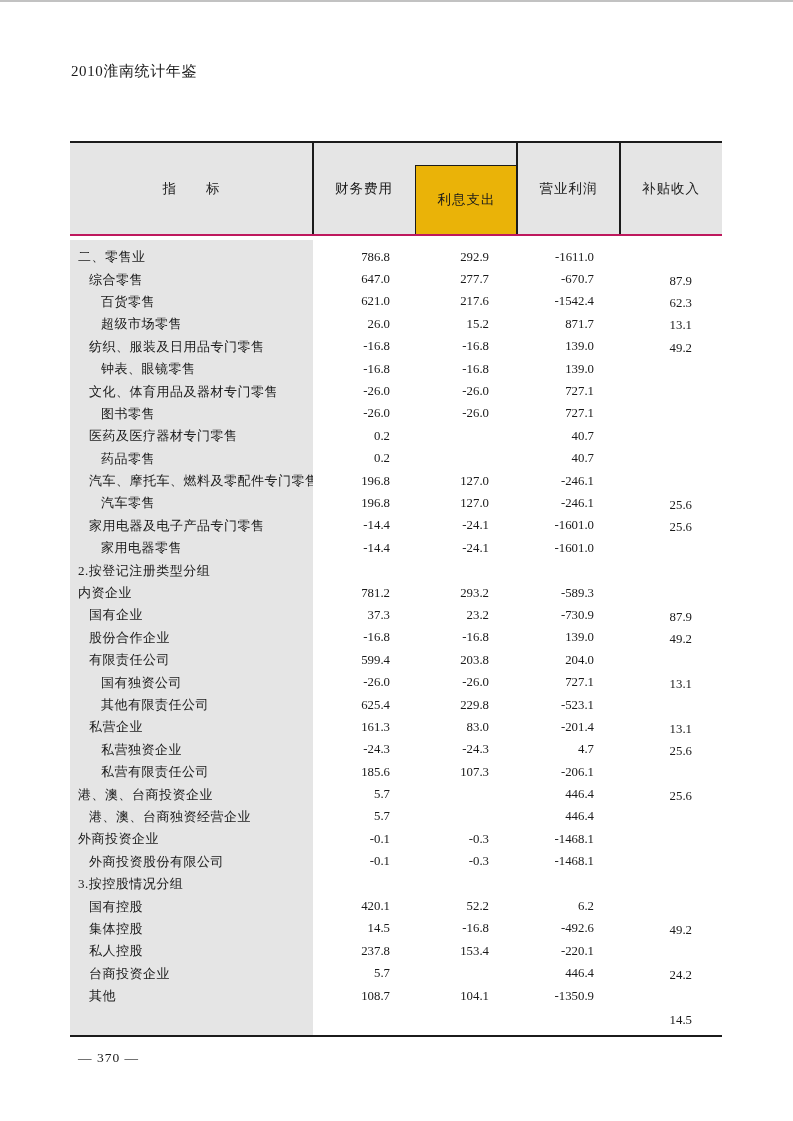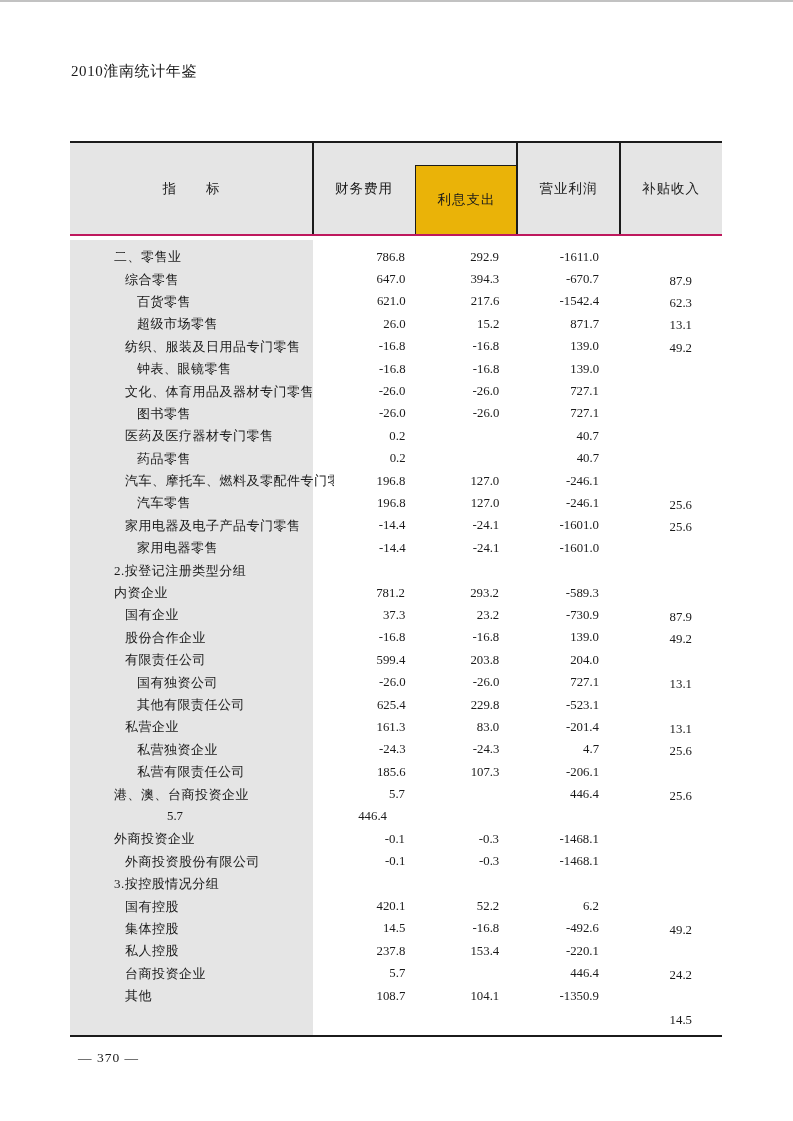--- a/index.html
+++ b/index.html
@@ -28,21 +28,21 @@
              border-left:1.5px solid #1b1b1b;border-top:1.5px solid #1b1b1b;
              display:flex;align-items:center;justify-content:center;
              font-size:13.5px;letter-spacing:1px;background:#eab308;white-space:nowrap;}
   .vline{position:absolute;top:0;bottom:0;width:1.5px;background:#1b1b1b;}
   .vl-1{left:242px;}
   .vl-2{left:446px;}
   .vl-3{left:549px;}
 
   
   .tbody{position:relative;height:801px;box-sizing:border-box;
-         border-bottom:2.5px solid #1b1b1b;padding-top:10px;padding-left:36px;}
+         border-bottom:2.5px solid #1b1b1b;padding-top:10px;}
   .gray-col{position:absolute;left:0;top:4px;bottom:0;width:243px;background:#e5e5e5;}
   .trow{position:relative;display:flex;height:22.4px;align-items:center;font-size:13px;}
   .cell{box-sizing:border-box;white-space:nowrap;}
   .c-label{width:243px;padding-left:8px;letter-spacing:.5px;overflow:hidden;}
   .indent-1 .c-label{padding-left:19px;}
   .indent-2 .c-label{padding-left:31px;}
   .c-num{text-align:right;font-size:12.8px;}
   .c1{width:102px;padding-right:25px;}
   .c2{width:102px;padding-right:28px;}
   .c3{width:103px;padding-right:26px;}
@@ -77,21 +77,21 @@
     <div class="trow indent-0">
           <div class="cell c-label">二、零售业</div>
           <div class="cell c-num c1">786.8</div>
           <div class="cell c-num c2">292.9</div>
           <div class="cell c-num c3">-1611.0</div>
           <div class="cell c-num c4">87.9</div>
         </div>
         <div class="trow indent-1">
           <div class="cell c-label">综合零售</div>
           <div class="cell c-num c1">647.0</div>
-          <div class="cell c-num c2">394.3</div>
+          <div class="cell c-num c2">277.7</div>
           <div class="cell c-num c3">-670.7</div>
           <div class="cell c-num c4">62.3</div>
         </div>
         <div class="trow indent-2">
           <div class="cell c-label">百货零售</div>
           <div class="cell c-num c1">621.0</div>
           <div class="cell c-num c2">217.6</div>
           <div class="cell c-num c3">-1542.4</div>
           <div class="cell c-num c4">13.1</div>
         </div>
@@ -243,20 +243,21 @@
           <div class="cell c-num c4">25.6</div>
         </div>
         <div class="trow indent-0">
           <div class="cell c-label">港、澳、台商投资企业</div>
           <div class="cell c-num c1">5.7</div>
           <div class="cell c-num c2"></div>
           <div class="cell c-num c3">446.4</div>
           <div class="cell c-num c4"></div>
         </div>
         <div class="trow indent-1">
+          <div class="cell c-label">港、澳、台商独资经营企业</div>
           <div class="cell c-num c1">5.7</div>
           <div class="cell c-num c2"></div>
           <div class="cell c-num c3">446.4</div>
           <div class="cell c-num c4"></div>
         </div>
         <div class="trow indent-0">
           <div class="cell c-label">外商投资企业</div>
           <div class="cell c-num c1">-0.1</div>
           <div class="cell c-num c2">-0.3</div>
           <div class="cell c-num c3">-1468.1</div>

